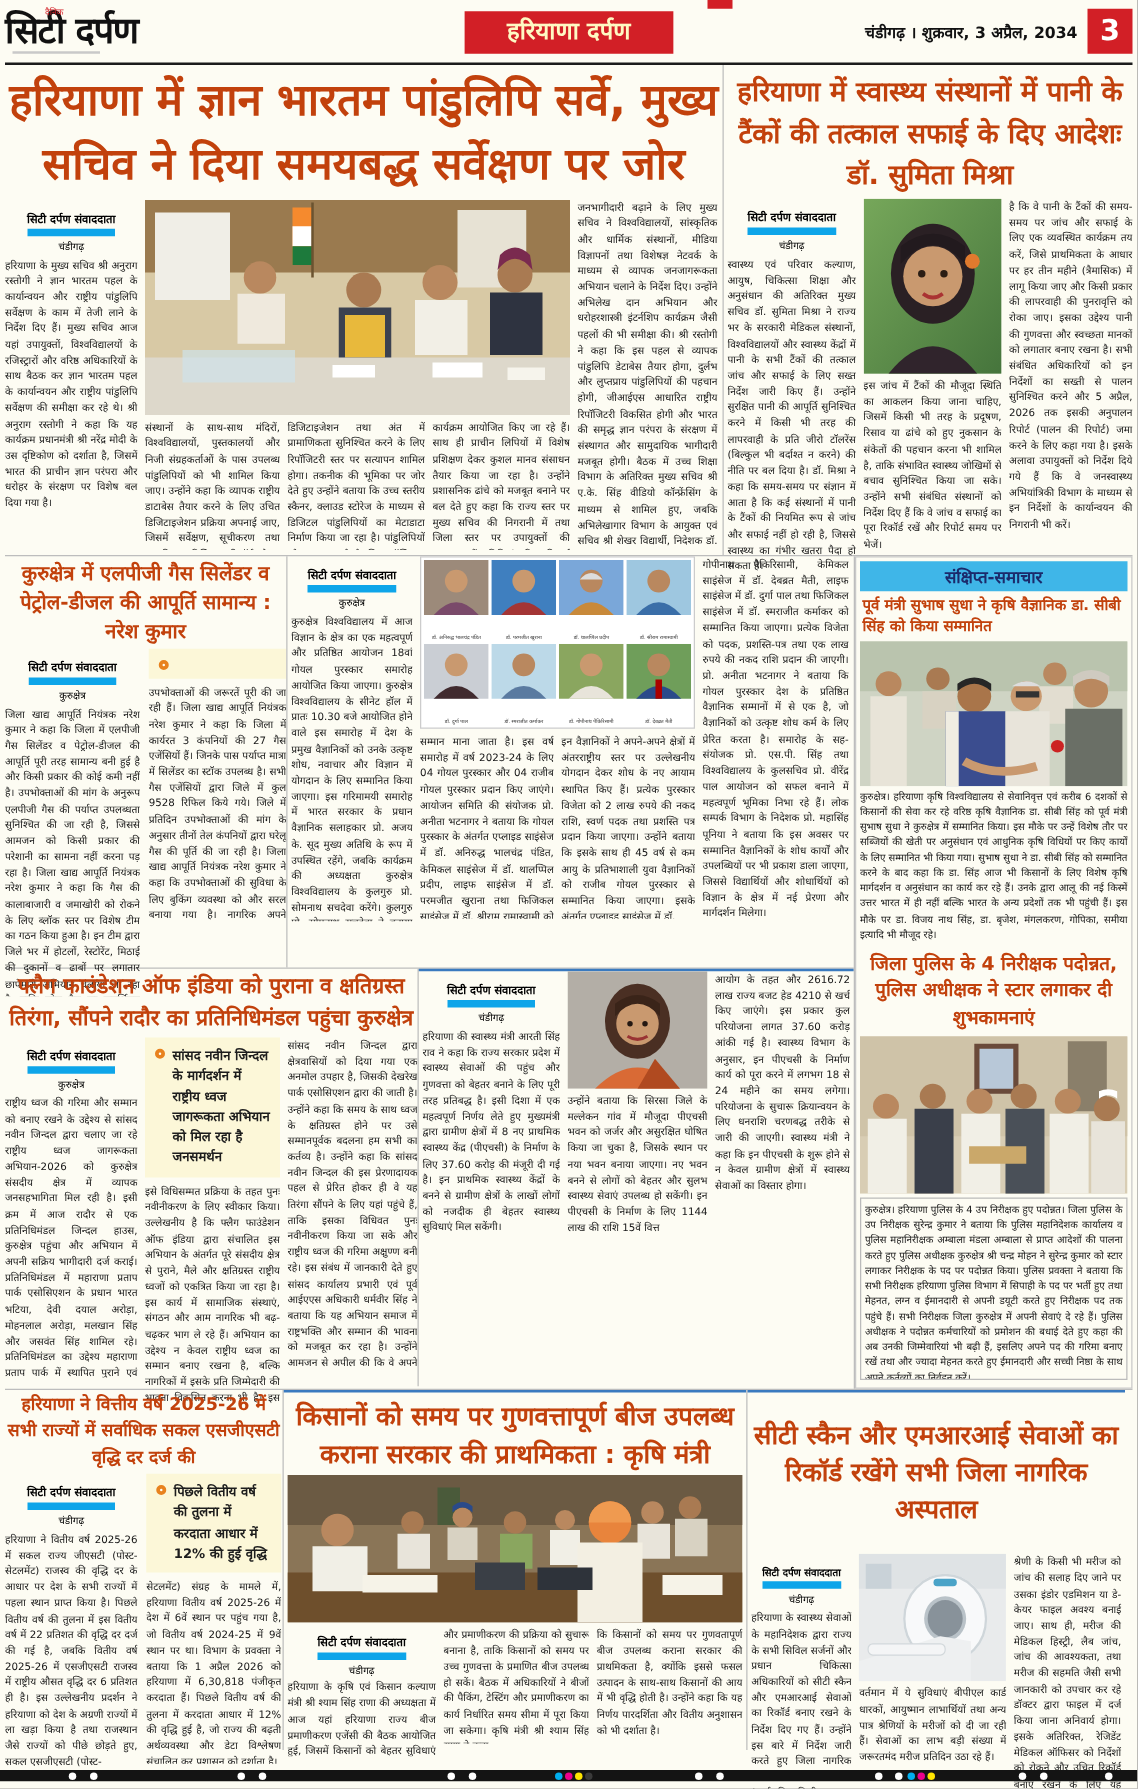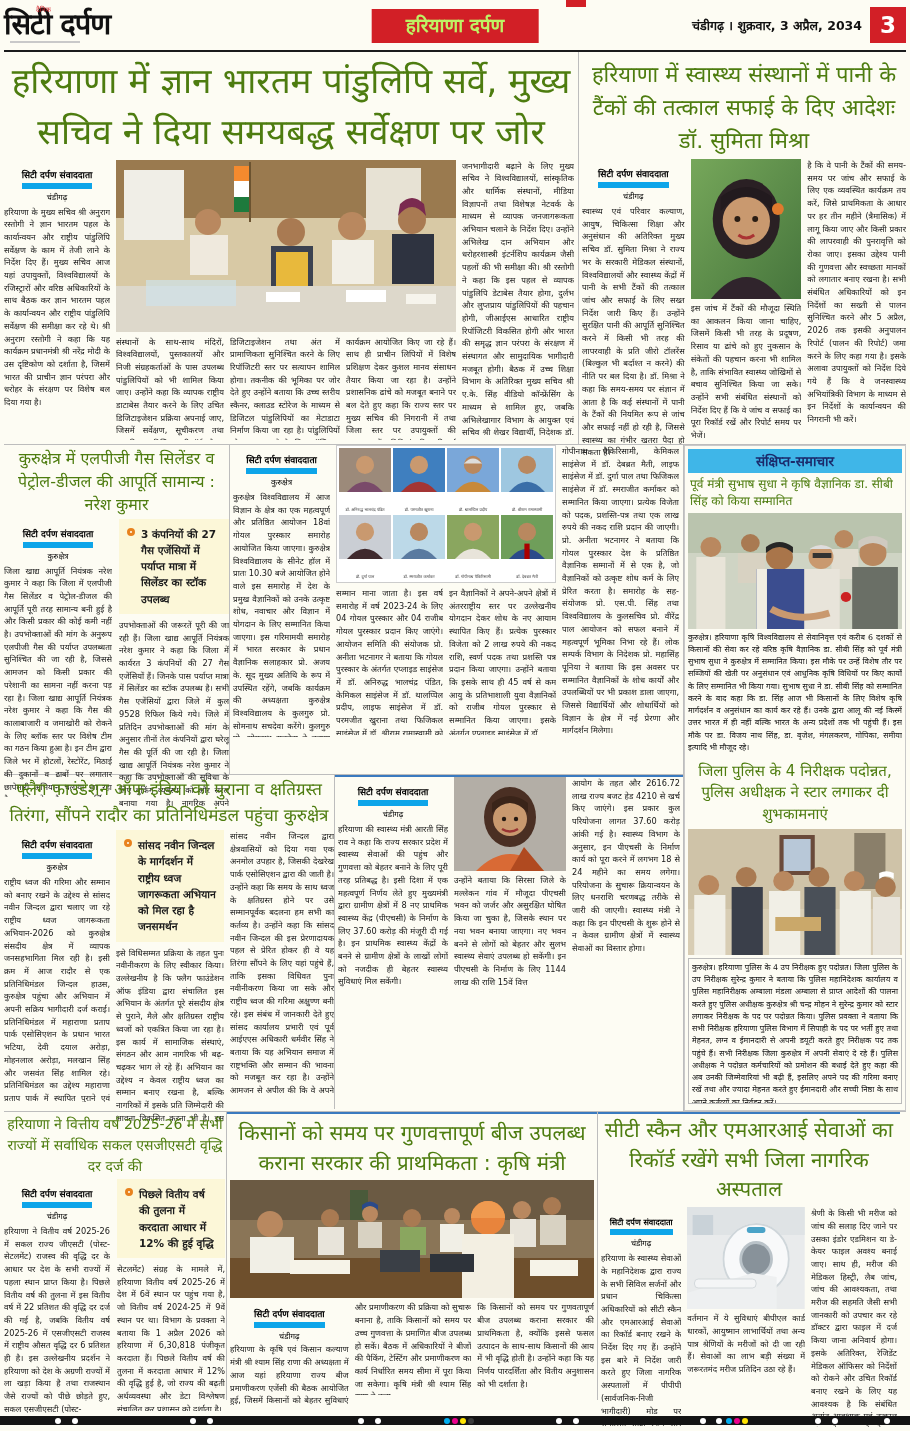--- a/index.html
+++ b/index.html
@@ -9,38 +9,38 @@
           background:#fdfcf3; overflow:hidden; padding:0 4px; }
 
   
   .topmark { position:absolute; left:566px; top:0; width:20px; height:7px; background:var(--accent_red); }
   .masthead { position:relative; height:52px; display:flex; align-items:center; border-bottom:2px solid #1b1b1b; }
   .logoblock { width:200px; position:relative; }
   .edition { color:var(--accent_red); font-size:7px; font-weight:normal; position:absolute; top:-2px; left:4px;margin-left:28px; }
   .logo { font-size:29px; font-weight:bold; color:#111; letter-spacing:-1px; line-height:1.2; }
   .logo-tag { height:2px; width:70px; background:#c9c9c9; margin-left:6px; }
   .section-banner { position:absolute; left:50%; transform:translateX(-50%); top:9px;
-    background:var(--accent_red); color:#bef264; font-weight:bold; font-size:19px;
+    background:var(--accent_red); color:#fef9c3; font-weight:bold; font-size:19px;
     padding:4px 34px; line-height:1.35; }
   .mast-right { margin-left:auto; display:flex; align-items:center; gap:8px; }
   .dateline { font-weight:bold; font-size:12.5px; color:#111; }
   .pagenum { background:var(--accent_red); color:#fff; font-weight:bold; font-size:23px;
     width:36px; height:36px; display:flex; align-items:center; justify-content:center; }
 
   
-  .hl { font-weight:normal; color:#4d7c0f; text-align:center; }
+  .hl { font-weight:bold; color:#c2410c; text-align:center; }
   .hl-main  { font-size:35px; line-height:1.45; padding:4px 0 2px; }
   .hl-water { font-size:22px; line-height:1.5;  padding:6px 0 2px; }
   .hl-lpg   { font-size:16px; line-height:1.45; padding:2px 0; }
   .hl-goyal { font-size:16.5px; line-height:1.4; padding:3px 0; }
   .hl-flag  { font-size:17px; line-height:1.5; padding:2px 0;text-align:center; }
   .hl-phc   { font-size:26px; line-height:1.5; padding:3px 0; }
   .hl-sgst  { font-size:14px; line-height:1.5; padding:2px 0; }
   .hl-seeds { font-size:20.5px; line-height:1.45; padding:2px 0; }
-  .hl-ct    { font-size:20.5px; line-height:1.45; padding:2px 0; }
+  .hl-ct    { font-size:20.5px; line-height:1.45; padding:20px 0; }
   .hl-police{ font-size:15px; line-height:1.45; padding:3px 0; }
   .hl-brief-item { font-size:12px; line-height:1.4; text-align:left; padding:3px 2px; }
 
   .bt { font-size:8.2px; line-height:1.55; text-align:justify; color:#161616; overflow:hidden; }
   .byline { text-align:center; padding:3px 0 4px; }
   .byline .rep { font-weight:bold; font-size:9px; display:inline-block; border-bottom:6px solid #0ea5e9; padding-bottom:2px; }
   .byline .place { font-size:8px; margin-top:2px; }
 
   .pullq { background:var(--pullquote_bg); padding:7px 8px; display:flex; gap:6px; margin-bottom:5px; }
   .pullq .ring { flex:0 0 auto; width:8px; height:8px; border:3px solid var(--pullquote_ring); border-radius:50%; margin-top:2px; background:#fffef5; }
@@ -210,21 +210,20 @@
             <div style="width:108px;">
               <div class="byline">
                 <div class="rep">सिटी दर्पण संवाददाता</div>
                 <div class="place">कुरुक्षेत्र</div>
               </div>
               <p class="bt" style="height:232px;">जिला खाद्य आपूर्ति नियंत्रक नरेश कुमार ने कहा कि जिला में एलपीजी गैस सिलेंडर व पेट्रोल-डीजल की आपूर्ति पूरी तरह सामान्य बनी हुई है और किसी प्रकार की कोई कमी नहीं है। उपभोक्ताओं की मांग के अनुरूप एलपीजी गैस की पर्याप्त उपलब्धता सुनिश्चित की जा रही है, जिससे आमजन को किसी प्रकार की परेशानी का सामना नहीं करना पड़ रहा है। जिला खाद्य आपूर्ति नियंत्रक नरेश कुमार ने कहा कि गैस की कालाबाजारी व जमाखोरी को रोकने के लिए ब्लॉक स्तर पर विशेष टीम का गठन किया हुआ है। इन टीम द्वारा जिले भर में होटलों, रेस्टोरेंट, मिठाई की दुकानों व ढाबों पर लगातार छापेमारी अभियान चलाया जा रहा है, ताकि घरेलू गैस का कमर्शियल उपयोग न हो सके। जिले में गैस आपूर्ति की स्थिति पूरी तरह संतुलित है। विभिन्न तेल कंपनियों से प्राप्त सप्लाई और एजेंसियों के पास उपलब्ध स्टॉक के माध्यम से</p>
             </div>
             <div style="width:110px;">
               <div class="pullq">
                 <span class="ring"></span>
-                <span class="pqt">3 कंपनियों की 27 गैस एजेंसियों में पर्याप्त मात्रा में सिलेंडर का स्टॉक उपलब्ध</span>
               </div>
               <p class="bt" style="height:190px;">उपभोक्ताओं की जरूरतें पूरी की जा रही हैं। जिला खाद्य आपूर्ति नियंत्रक नरेश कुमार ने कहा कि जिला में कार्यरत 3 कंपनियों की 27 गैस एजेंसियों हैं। जिनके पास पर्याप्त मात्रा में सिलेंडर का स्टॉक उपलब्ध है। सभी गैस एजेंसियों द्वारा जिले में कुल 9528 रिफिल किये गये। जिले में प्रतिदिन उपभोक्ताओं की मांग के अनुसार तीनों तेल कंपनियों द्वारा घरेलू गैस की पूर्ति की जा रही है। जिला खाद्य आपूर्ति नियंत्रक नरेश कुमार ने कहा कि उपभोक्ताओं की सुविधा के लिए बुकिंग व्यवस्था को और सरल बनाया गया है। नागरिक अपने पंजीकृत मोबाइल नंबर से गैस बुक कर ओटीपी के माध्यम से सुरक्षित तरीके से सिलेंडर प्राप्त कर सकते हैं।</p>
             </div>
           </div>
         </article>
         <div class="vd"></div>
         <article class="art-goyal" style="padding:0 3px;">
           <div class="g-body">
             <div style="width:98px;">
               <div class="byline">

